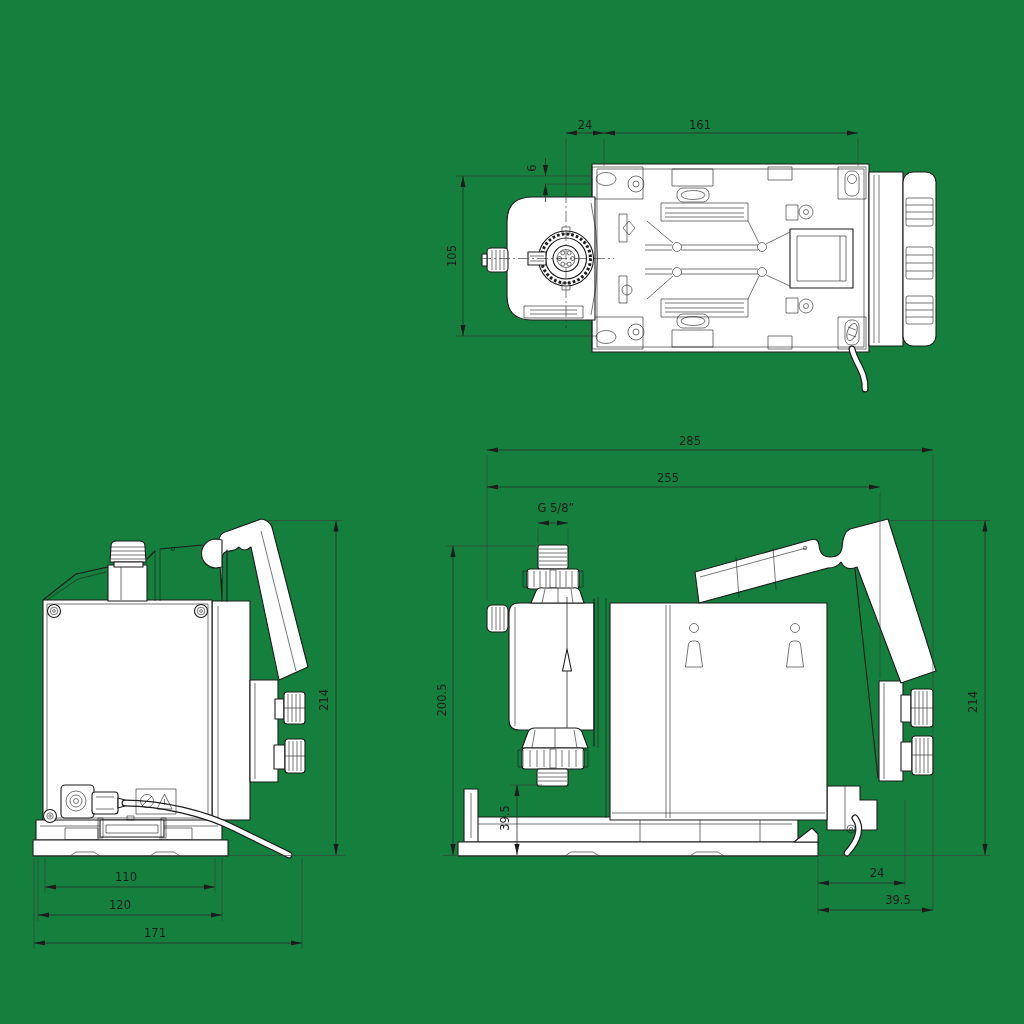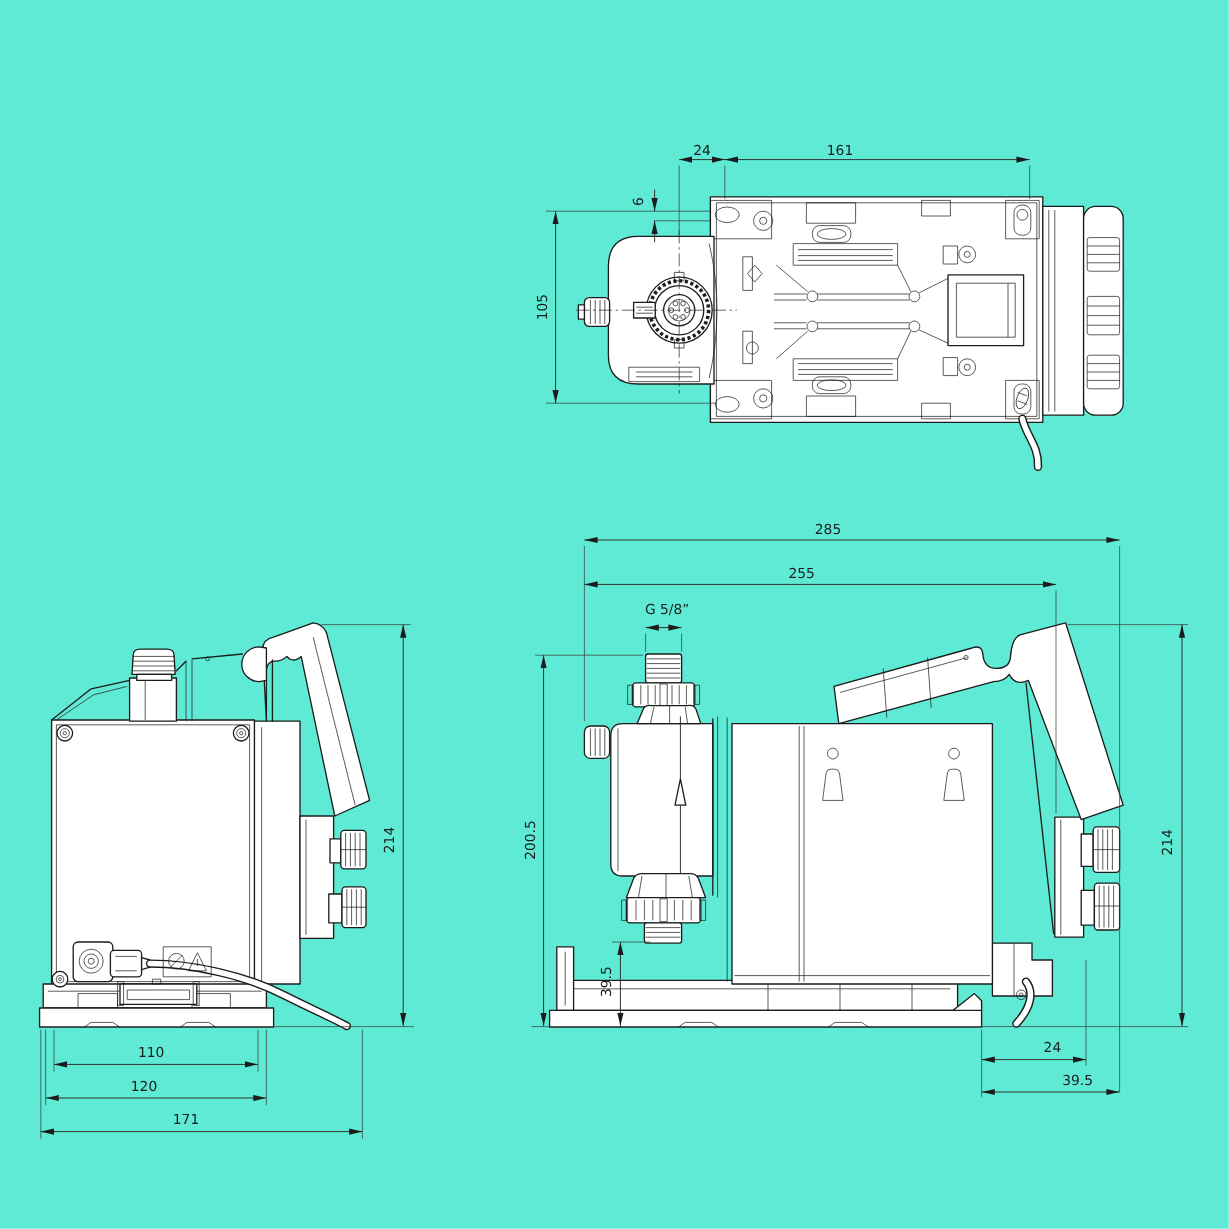--- a/index.html
+++ b/index.html
@@ -1,16 +1,16 @@
 <!DOCTYPE html>
 <html><head>
 <meta charset="utf-8">
 <style>
   html,body{margin:0;padding:0;background:#fff;width:1024px;height:1024px;overflow:hidden}
-  #stage{width:1024px;height:1024px;position:relative;background:#5eead4}
+  #stage{width:1024px;height:1024px;position:relative;background:#15803d}
   svg{display:block}
   .ol{fill:none;stroke:#1c1c1c;stroke-width:1.1;stroke-linejoin:round;stroke-linecap:round}
   .olf{fill:#ffffff;stroke:#1c1c1c;stroke-width:1.1;stroke-linejoin:round}
   .tn{fill:none;stroke:#1c1c1c;stroke-width:0.6;stroke-linejoin:round}
   .dim{fill:none;stroke:#2b2b2b;stroke-width:0.8}
   .ext{fill:none;stroke:#3a3a3a;stroke-width:0.6}
   .cl{fill:none;stroke:#2b2b2b;stroke-width:0.6;stroke-dasharray:11 3 2 3}
   .knurl{fill:none;stroke:#1c1c1c;stroke-width:3;stroke-dasharray:2.6 2.2}
   .tubeO{fill:none;stroke:#1c1c1c;stroke-width:7;stroke-linecap:round}
   .tubeI{fill:none;stroke:#ffffff;stroke-width:4.6;stroke-linecap:round}

